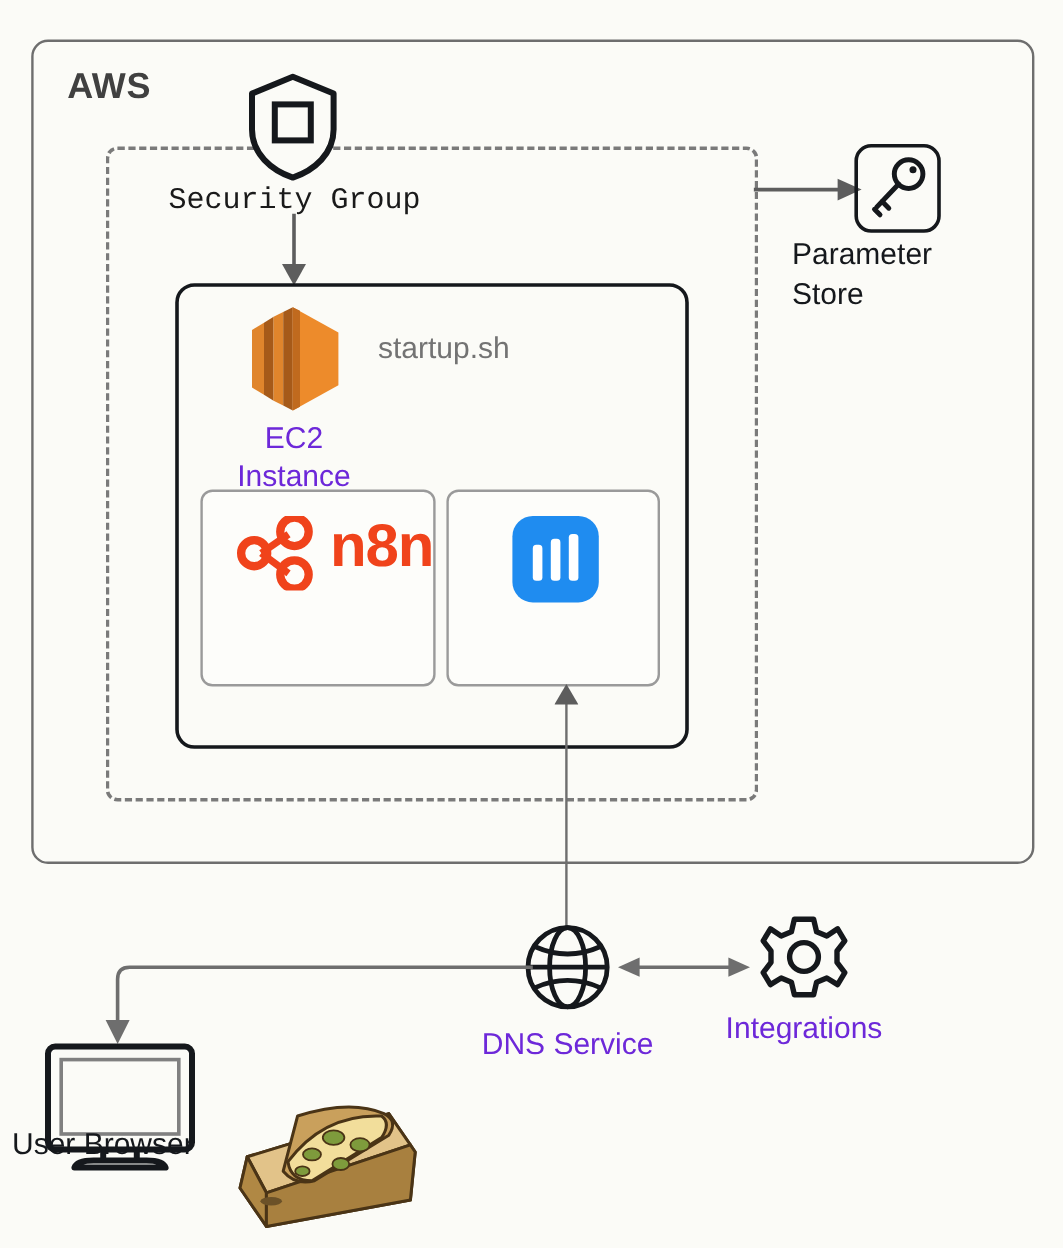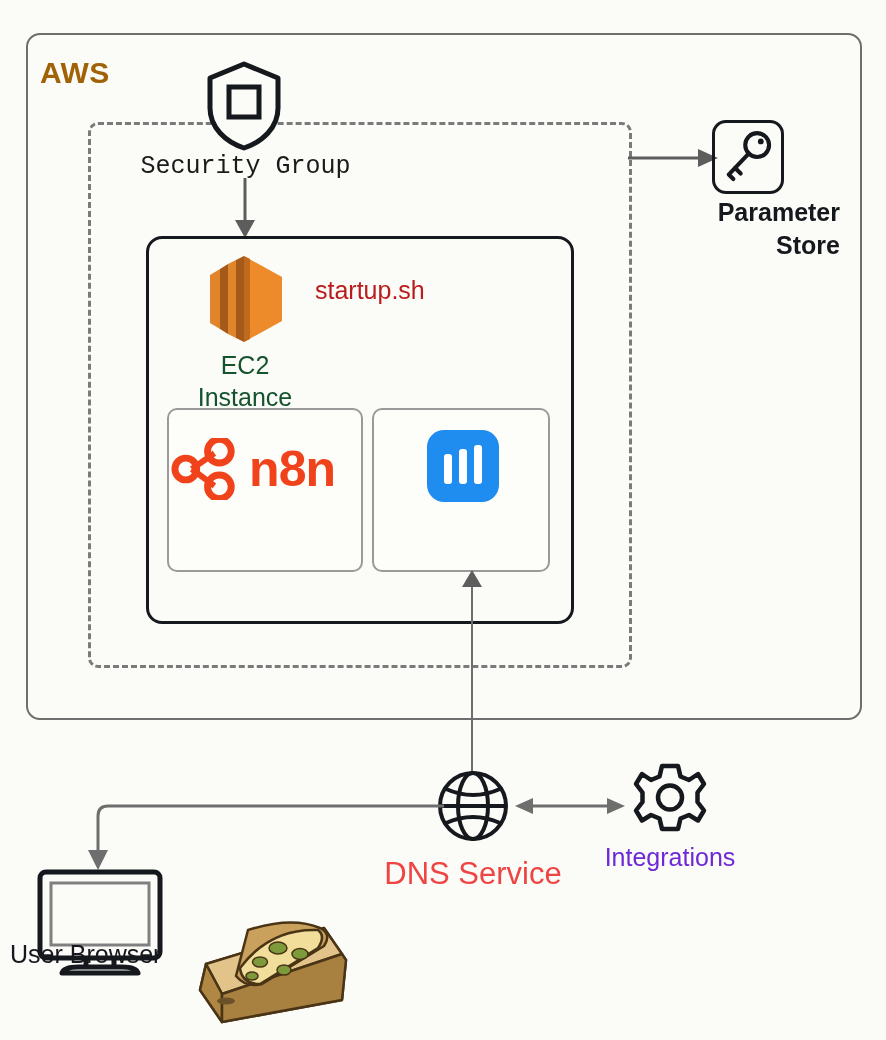--- a/index.html
+++ b/index.html
@@ -22,25 +22,25 @@
     left: 26px;
     top: 33px;
     width: 836px;
     height: 687px;
     border: 2px solid #6E6E6E;
     border-radius: 14px;
     background: transparent;
     box-sizing: border-box;
   }
   #aws-label {
-    left: 40px;
+    left: 56px;
     top: 56px;
     font-size: 30px;
     font-weight: bold;
-    color: #a16207;
+    color: #404040;
     letter-spacing: 0.5px;
   }
 
   
   #sg-boundary {
     left: 88px;
     top: 122px;
     width: 544px;
     height: 546px;
     border: 3px dashed #7A7A7A;
@@ -70,43 +70,42 @@
     border: 3px solid #15181C;
     border-radius: 16px;
     box-sizing: border-box;
     background: transparent;
   }
   #ec2-icon { left: 198px; top: 253px; width: 94px; height: 92px; }
   #ec2-label {
     left: 168px; top: 349px; width: 154px;
     text-align: center;
     font-size: 25px;
-    color: #14532d;
+    color: #6d28d9;
     line-height: 1.28;
   }
   #startup-label {
     left: 315px; top: 276px;
     font-size: 25px;
-    color: #b91c1c;
+    color: #737373;
   }
 
   
   #n8n-card {
     left: 167px; top: 408px;
     width: 196px; height: 164px;
     border: 2px solid #9A9A9A;
     border-radius: 10px;
     box-sizing: border-box;
     background: #FDFDFA;
   }
   #n8n-logo-row {
-    left: 170px; top: 430px;
+    left: 196px; top: 430px;
     width: 165px; height: 78px;
     display: flex;
-    align-items: center;
     justify-content: center;
     gap: 6px;
   }
   #n8n-wordmark {
     font-size: 50px;
     font-weight: bold;
     color: #F0431B;
     line-height: 1;
     letter-spacing: -1px;
   }
@@ -146,35 +145,34 @@
   
   #param-icon {
     left: 712px; top: 120px;
     width: 72px; height: 74px;
     border: 3px solid #15181C;
     border-radius: 14px;
     box-sizing: border-box;
   }
   #param-label {
     left: 660px; top: 196px; width: 180px;
-    text-align: right;
+    text-align: left;
     font-size: 25px;
     color: #15181C;
     line-height: 1.3;
-    font-weight: bold;
   }
   #arrow-sg-param { left: 628px; top: 140px; width: 92px; height: 36px; }
 
   
   #dns-icon { left: 437px; top: 770px; width: 72px; height: 72px; }
   #dns-label {
     left: 383px; top: 856px; width: 180px;
     text-align: center;
-    font-size: 31px;
-    color: #ef4444;
+    font-size: 25px;
+    color: #6d28d9;
   }
 
   
   #line-dns-caddy {
     left: 471px; top: 575px;
     width: 2px; height: 200px;
     background: #6E6E6E;
   }
   #arrowhead-caddy { left: 462px; top: 570px; width: 20px; height: 18px; }
 

